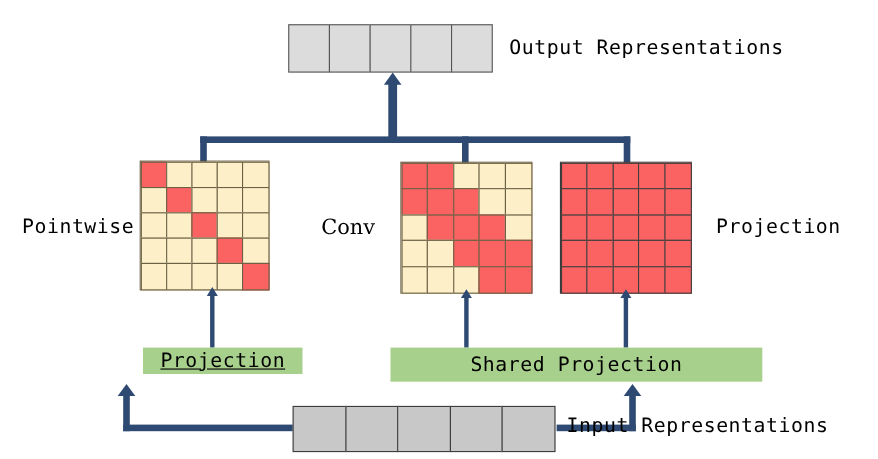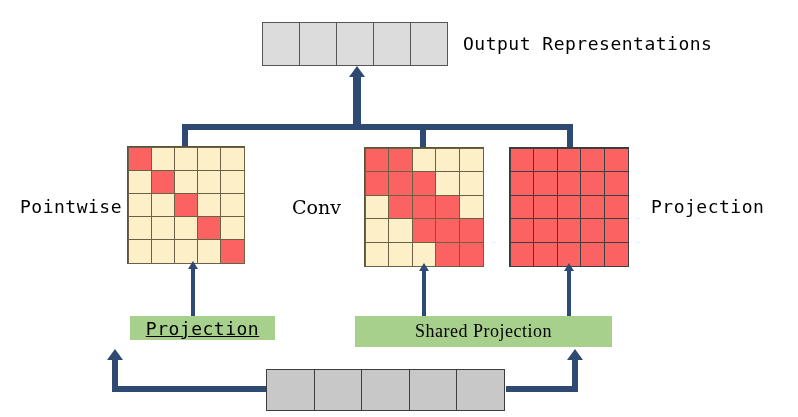--- a/index.html
+++ b/index.html
@@ -85,21 +85,21 @@
     background: #a8d08d;
     display: flex;
     align-items: center;
     justify-content: center;
     color: #000000;
     font-size: 18px;
     letter-spacing: 0.5px;
     box-sizing: border-box;
   }
   #projection-box        { left: 130px; top: 316px; width: 145px; height: 24px; text-decoration: underline; }
-  #shared-projection-box { left: 355px; top: 316px; width: 257px; height: 31px; font-family: Liberation Serif, serif; }
+  #shared-projection-box { left: 355px; top: 316px; width: 338px; height: 31px; }
 
   
   .label {
     position: absolute;
     color: #000000;
     white-space: nowrap;
     font-size: 18px;
     letter-spacing: 0.5px;
   }
   #label-output     { left: 463px; top: 33px; text-align: right;  }
@@ -269,14 +269,15 @@
   <div class="conn conn-thick" style="left:572px; top:360px; width:6px; height:32px;"></div>
   <div class="arrow-up" style="left:567px; top:349px;"></div>
 
   <div class="token-row" id="input-row">
       <div class="token-cell"></div>
       <div class="token-cell"></div>
       <div class="token-cell"></div>
       <div class="token-cell"></div>
       <div class="token-cell"></div>
     </div>
+  <div class="label" id="label-input">Input Representations</div>
 
 </div>
 
 </body></html>

